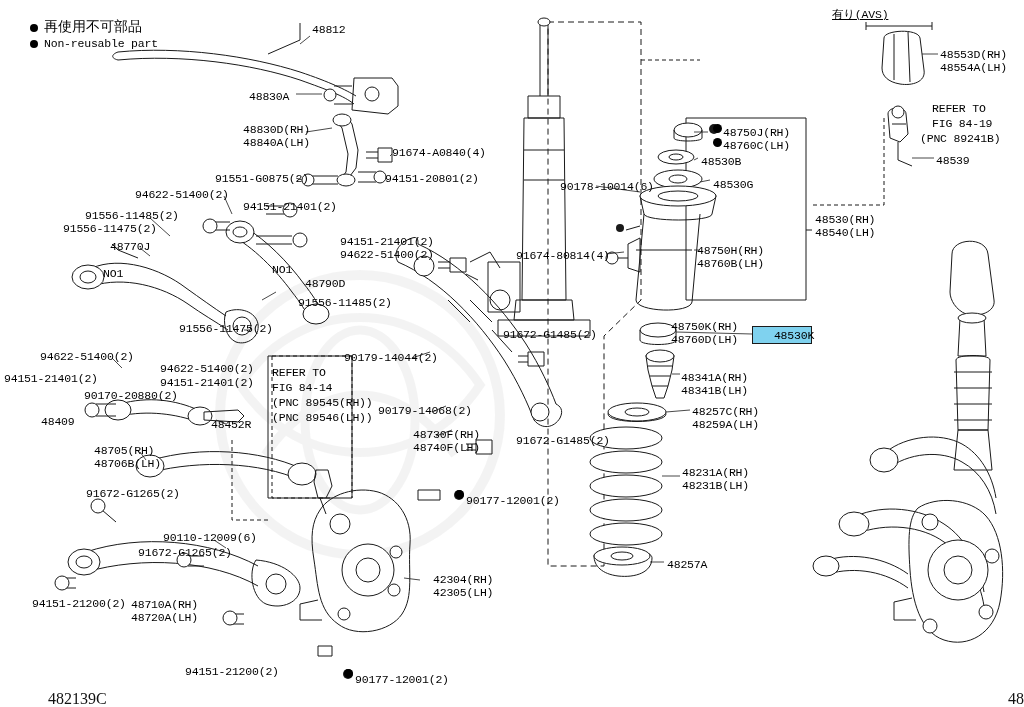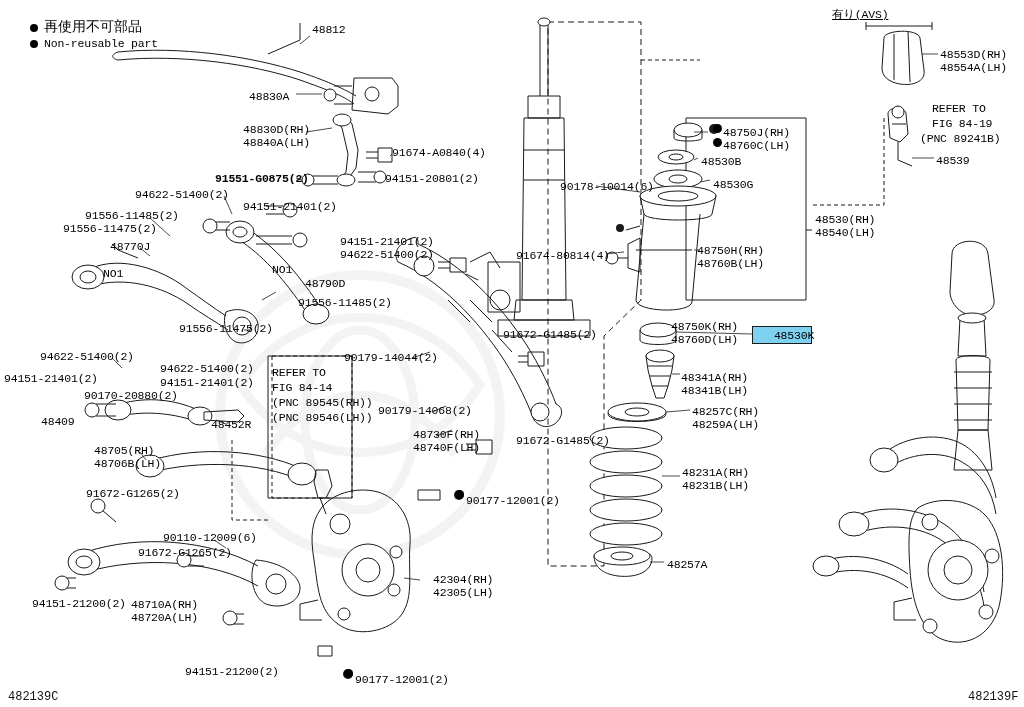--- a/index.html
+++ b/index.html
@@ -62,22 +62,23 @@
     top: 0;
     width: 1024px;
     height: 707px;
   }
   .footer {
     position: absolute;
     font-size: 11px;
   }
   .corner {
     position: absolute;
-    font-size: 12px;
-    font-family: Liberation Mono, monospace;
+    font-size: 16px;
+    font-family: Liberation Serif, serif;
+    margin-left: 40px;
   }
 </style>
 </head>
 <body>
 
 <div id="page">
 
   <svg id="svg-layer" viewBox="0 0 1024 707">
     <defs>
       <style>
@@ -352,21 +353,21 @@
   <div class="lbl" style="left:272px; top:381px;">FIG 84-14</div>
   <div class="lbl" style="left:272px; top:396px;">(PNC 89545(RH))</div>
   <div class="lbl" style="left:272px; top:411px;">(PNC 89546(LH))</div>
 
   <div id="callout-layer">
       <div class="lbl" style="left: 312px; top: 23px;">48812</div>
       <div class="lbl" style="left: 249px; top: 90px;">48830A</div>
       <div class="lbl" style="left: 243px; top: 123px;">48830D(RH)
 48840A(LH)</div>
       <div class="lbl" style="left: 392px; top: 146px; text-align: right;">91674-A0840(4)</div>
-      <div class="lbl" style="left: 215px; top: 172px; font-weight: bold;">91551-G0875(2)</div>
+      <div class="lbl" style="left: 215px; top: 172px;">91551-G0875(2)</div>
       <div class="lbl" style="left: 385px; top: 172px;">94151-20801(2)</div>
       <div class="lbl" style="left: 135px; top: 188px;">94622-51400(2)</div>
       <div class="lbl" style="left: 243px; top: 200px;">94151-21401(2)</div>
       <div class="lbl" style="left: 85px; top: 209px;">91556-11485(2)</div>
       <div class="lbl" style="left: 63px; top: 222px;">91556-11475(2)</div>
       <div class="lbl" style="left: 110px; top: 240px;">48770J</div>
       <div class="lbl" style="left: 103px; top: 267px;">NO1</div>
       <div class="lbl" style="left: 272px; top: 263px;">NO1</div>
       <div class="lbl" style="left: 305px; top: 277px;">48790D</div>
       <div class="lbl" style="left: 298px; top: 296px;">91556-11485(2)</div>

